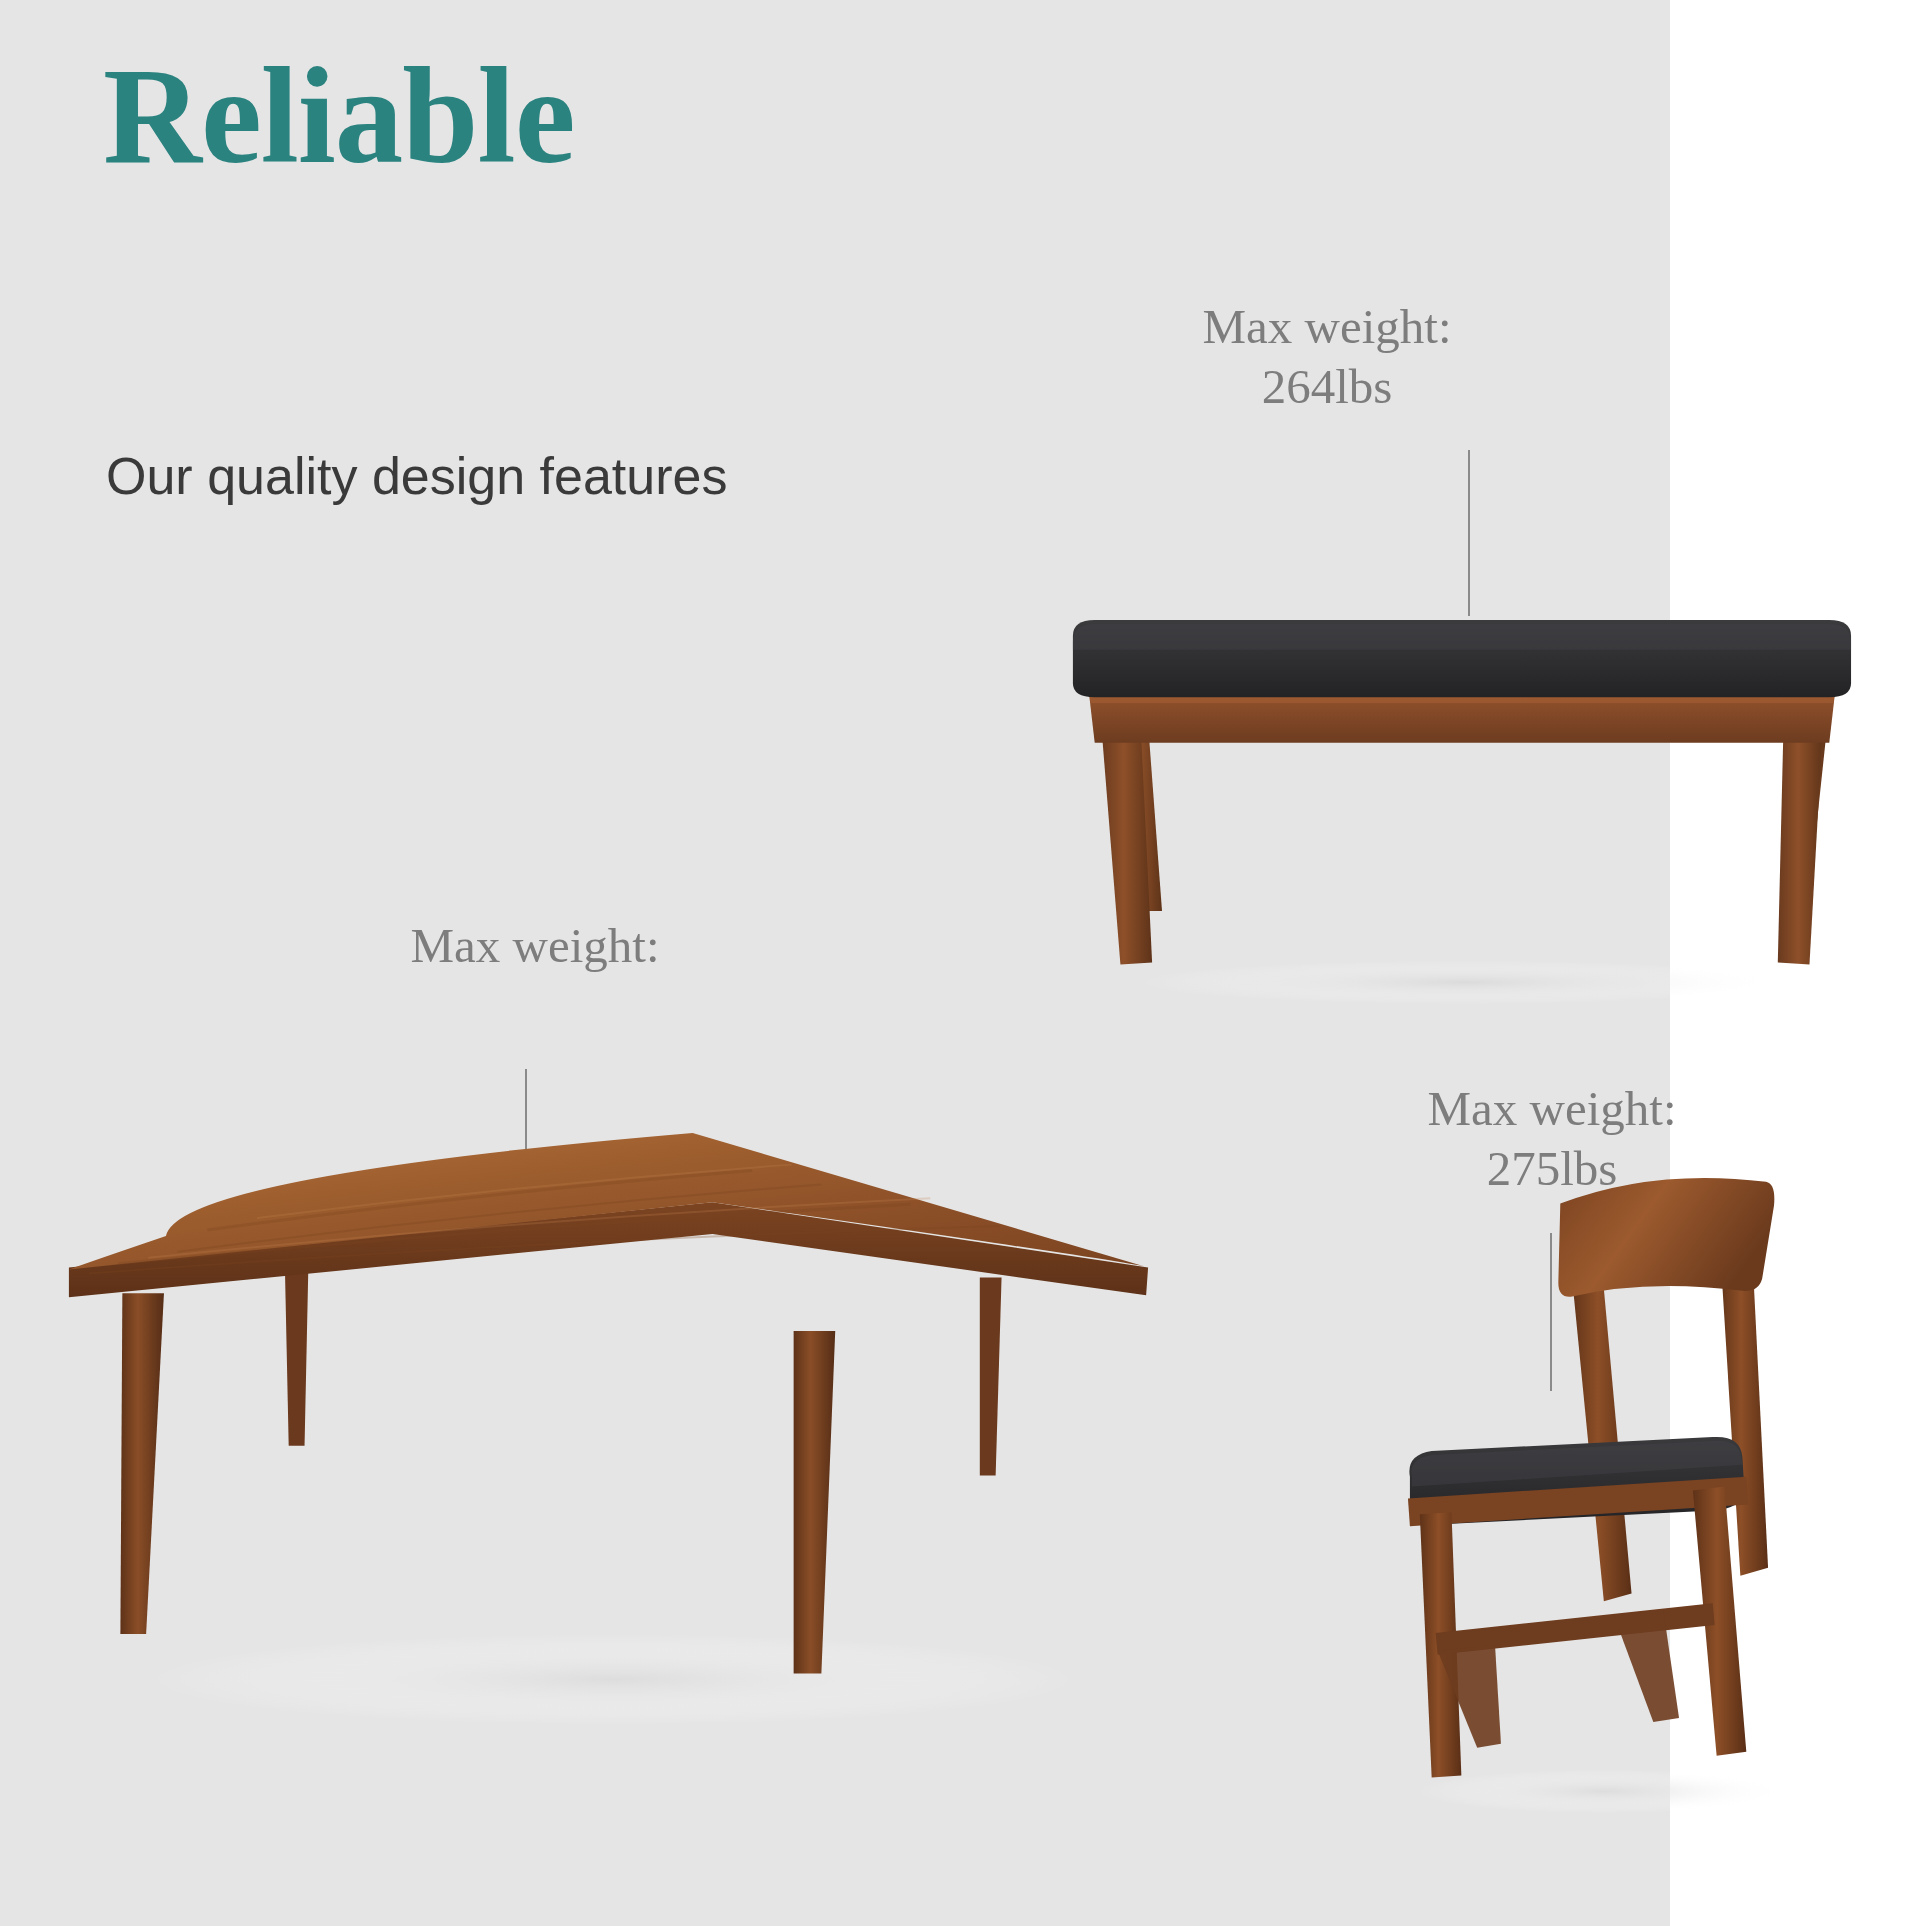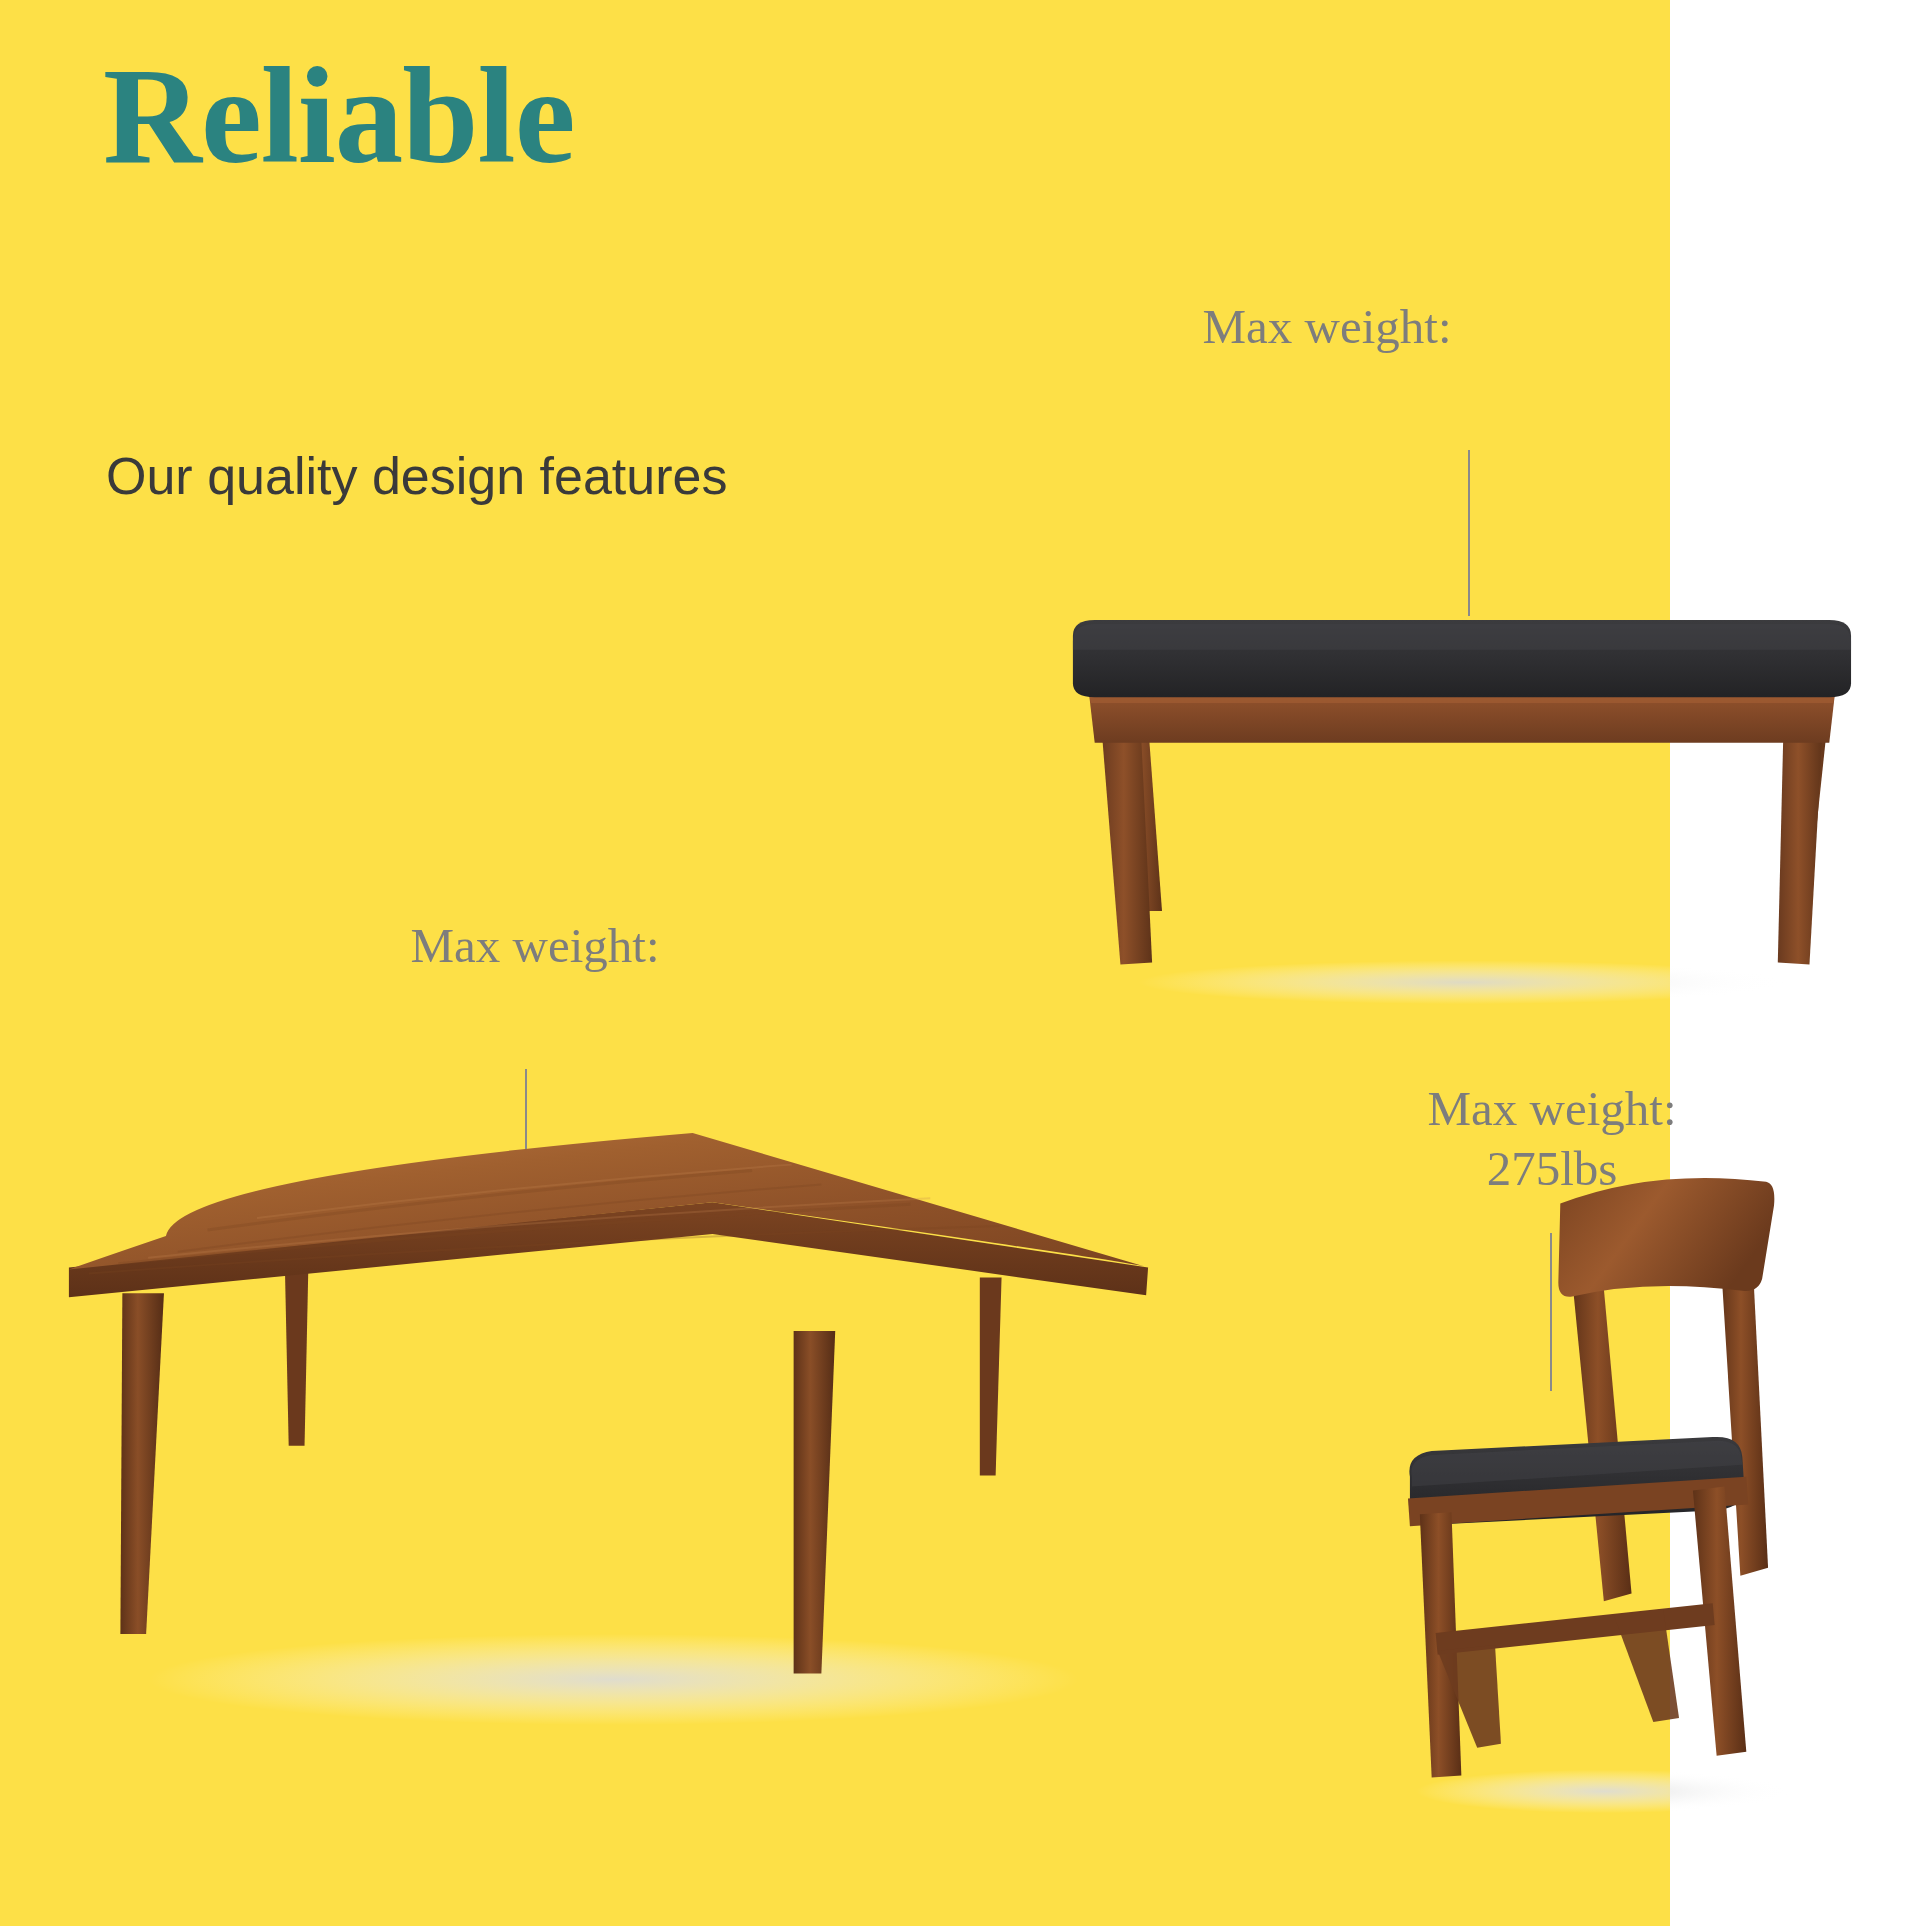--- a/index.html
+++ b/index.html
@@ -5,21 +5,21 @@
   * { box-sizing: border-box; margin: 0; padding: 0; }
   html, body {
     width: 1927px; height: 1927px;
     background: #ffffff;
     font-family: "Liberation Sans", sans-serif;
     overflow: hidden;
   }
   .canvas {
     position: relative;
     width: 1670px; height: 1927px;
-    background: #fde047;
+    background: #e5e5e5;
   }
 
   
   .headline {
     position: absolute;
     left: 103px; top: 48px;
     width: 752px;
     font-family: "Liberation Serif", serif;
     font-weight: 700;
     font-size: 137px;
@@ -84,20 +84,21 @@
   <h1 class="headline">
     <span class="ln">Reliable</span>
   </h1>
 
   <p class="subhead">
     <span class="ln">Our quality design features</span>
   </p>
 
   <div class="callout" id="callout-bench">
     <span class="ln">Max weight:</span>
+    <span class="ln">264lbs</span>
   </div>
   <div class="leader" id="leader-bench"></div>
 
   <div class="callout" id="callout-table">
     <span class="ln">Max weight:</span>
   </div>
   <div class="leader" id="leader-table"></div>
 
   <div class="callout" id="callout-chair">
     <span class="ln">Max weight:</span>

